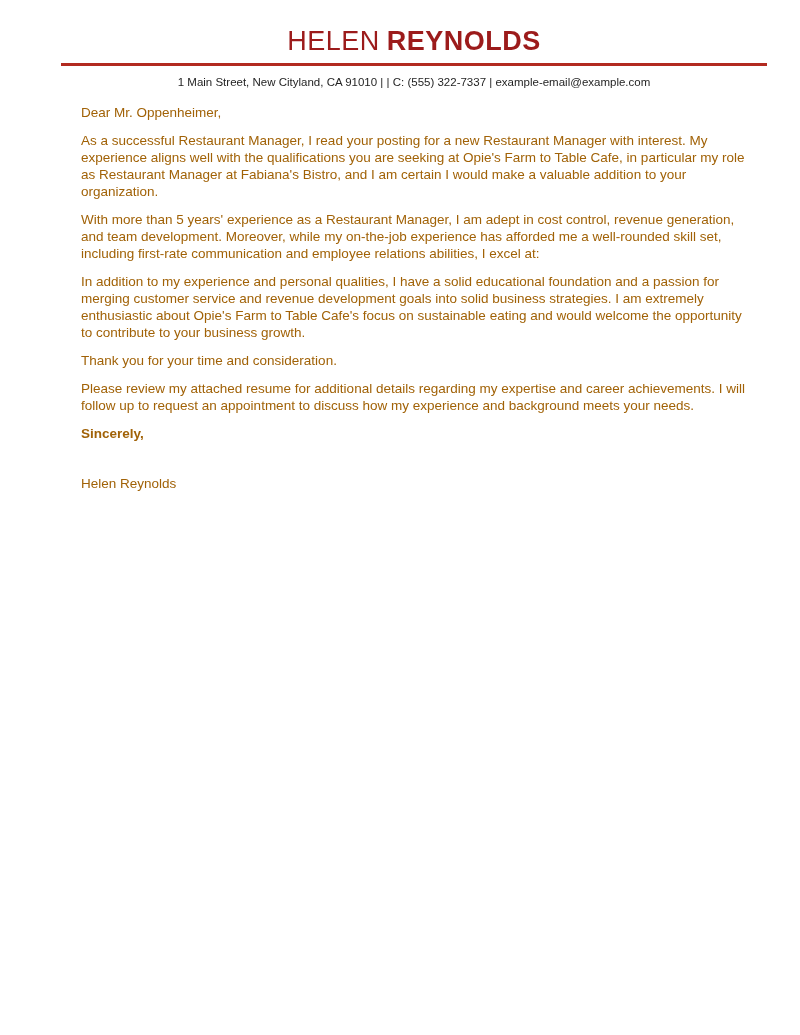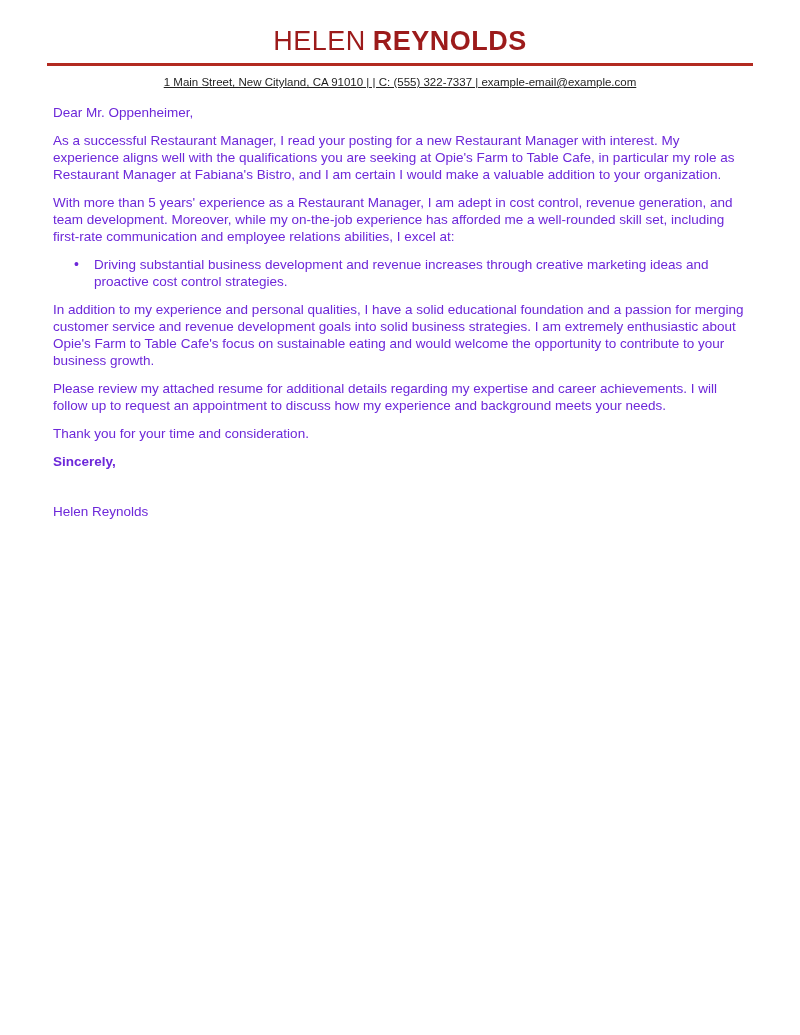--- a/index.html
+++ b/index.html
@@ -8,20 +8,21 @@
     background: #ffffff;
   }
   .page {
     position: relative;
     width: 800px;
     height: 975px;
     background: #ffffff;
     font-family: "Liberation Sans", sans-serif;
     overflow: hidden;
     box-sizing: border-box;
+    padding-left: 28px;
   }
   .letter-header {
     text-align: center;
     padding-top: 26px;
   }
   .name {
     margin: 0;
     font-size: 27px;
     line-height: 30px;
     font-weight: normal;
@@ -39,28 +40,27 @@
     height: 0;
     margin: 7px auto 0 auto;
     border: none;
     border-top: 3px solid #b22a20;
   }
   .contact-line {
     margin-top: 9px;
     font-size: 11.5px;
     line-height: 14px;
     color: #1f1f1f;
-    text-decoration: underline;
   }
   .letter-body {
     margin-top: 15px;
     padding: 0 52px 0 53px;
     font-size: 13.5px;
     line-height: 17px;
-    color: #6d28d9;
+    color: #a16207;
   }
   .letter-body p {
     margin: 0 0 11px 0;
   }
   .skills-list {
     list-style: none;
     margin: 6px 0 11px 0;
     padding: 0 0 0 41px;
   }
   .skills-list li {
@@ -96,27 +96,26 @@
   </header>
 
   <main class="letter-body">
     <p>Dear Mr. Oppenheimer,</p>
 
     <p>As a successful Restaurant Manager, I read your posting for a new Restaurant Manager with interest. My experience aligns well with the qualifications you are seeking at Opie's Farm to Table Cafe, in particular my role as Restaurant Manager at Fabiana's Bistro, and I am certain I would make a valuable addition to your organization.</p>
 
     <p>With more than 5 years' experience as a Restaurant Manager, I am adept in cost control, revenue generation, and team development. Moreover, while my on-the-job experience has afforded me a well-rounded skill set, including first-rate communication and employee relations abilities, I excel at:</p>
 
     <ul class="skills-list">
-      <li>Driving substantial business development and revenue increases through creative marketing ideas and proactive cost control strategies.</li>
     </ul>
 
     <p>In addition to my experience and personal qualities, I have a solid educational foundation and a passion for merging customer service and revenue development goals into solid business strategies. I am extremely enthusiastic about Opie's Farm to Table Cafe's focus on sustainable eating and would welcome the opportunity to contribute to your business growth.</p>
 
+    <p>Thank you for your time and consideration.</p>
+
     <p>Please review my attached resume for additional details regarding my expertise and career achievements. I will follow up to request an appointment to discuss how my experience and background meets your needs.</p>
-
-    <p>Thank you for your time and consideration.</p>
 
     <p class="signoff">Sincerely,</p>
 
     <p class="signature">Helen Reynolds</p>
   </main>
 
 </div>
 
 </body></html>

